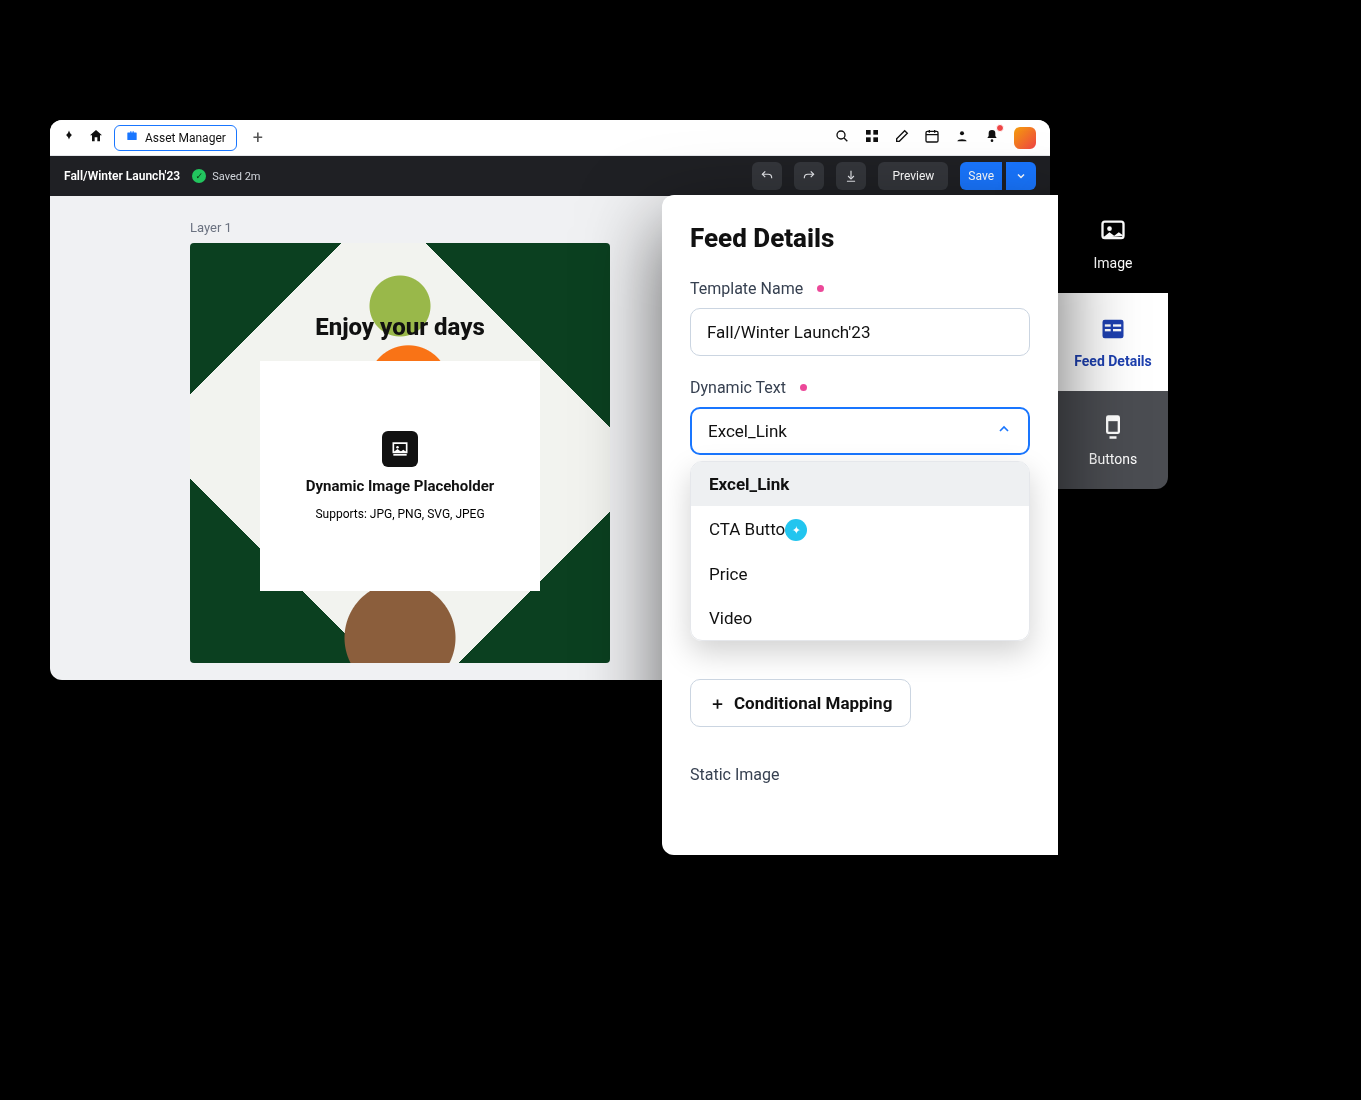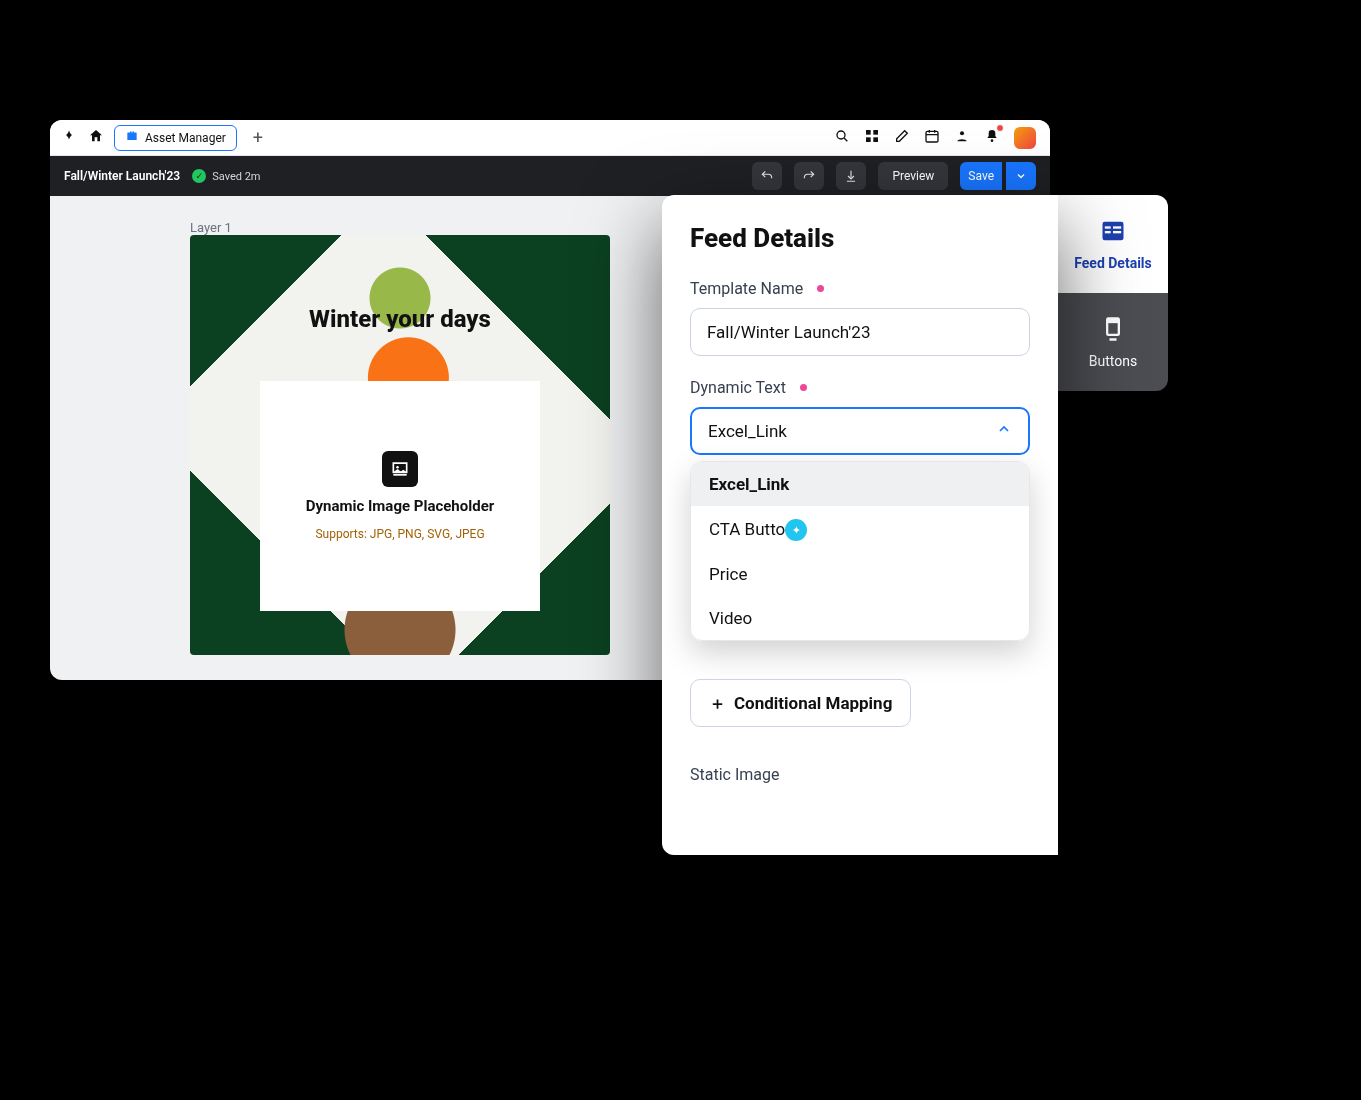--- a/index.html
+++ b/index.html
@@ -75,51 +75,51 @@
   .save-btn {
     height:28px; padding:0 8px; border-radius:6px 0 0 6px; background:#1976ff;
     color:#fff; font-size:12px; display:flex; align-items:center; cursor:pointer;
   }
   .save-caret {
     width:30px; height:28px; border-radius:0 6px 6px 0; background:#1976ff;
     display:flex; align-items:center; justify-content:center; cursor:pointer; color:#fff;
   }
 
   .workspace { position:relative; padding: 24px 24px 0 140px; }
-  .layer-label { font-size:13px; color:#6b7280; margin-bottom:0; }
+  .layer-label { font-size:13px; color:#6b7280; margin-bottom:8px; }
   .canvas {
     width: 420px; height: 420px; border-radius:4px;
     background:
       radial-gradient(circle at 50% 15%, #99b84a 0 30px, transparent 31px),
       radial-gradient(circle at 52% 34%, #f97316 0 40px, transparent 41px),
       radial-gradient(circle at 50% 94%, #8b5e3c 0 55px, transparent 56px),
       linear-gradient(135deg,#0b4020 0 18%, transparent 18%),
       linear-gradient(225deg,#0b4020 0 22%, transparent 22%),
       linear-gradient(45deg,#0b4020 0 22%, transparent 22%),
       linear-gradient(315deg,#0b4020 0 18%, transparent 18%),
       #f2f3ef;
     display:flex; flex-direction:column; align-items:center;
     position:relative;
   }
   .canvas-title {
     margin-top: 70px;
     font-size: 24px; font-weight:800; color:#111;
   }
   .placeholder-card {
-    margin-top: 48px;
+    margin-top: 20px;
     width: 280px; height: 230px; background:#fff;
     display:flex; flex-direction:column; align-items:center; justify-content:center;
     gap:10px; padding:20px; text-align:center;
   }
   .ph-icon {
     width: 36px; height: 36px; border-radius:6px; background:#111;
     display:flex; align-items:center; justify-content:center; color:#fff;
   }
   .ph-title { font-size:15px; font-weight:700; color:#111; line-height:1.3; }
-  .ph-sub { font-size:12px; color:#a16207; }
+  .ph-sub { font-size:12px; color:#000000; }
 
   
   .right-rail {
     position:absolute;
     left: 1058px; top: 195px;
     width: 110px;
     display:flex; flex-direction:column;
     border-radius: 0 12px 12px 0;
     overflow:hidden;
     box-shadow: 0 20px 60px rgba(0,0,0,.55);
@@ -291,38 +291,46 @@
             <svg width="12" height="12" viewBox="0 0 24 24" fill="none" stroke="currentColor" stroke-width="3">
               <polyline points="6 9 12 15 18 9"></polyline>
             </svg>
           </div>
       </div>
     </div>
 
     <div class="workspace">
       <div class="layer-label">Layer 1</div>
       <div class="canvas">
-        <div class="canvas-title">Winter your days</div>
+        <div class="canvas-title">Enjoy your days</div>
         <div class="placeholder-card">
           <div class="ph-icon">
             <svg width="20" height="20" viewBox="0 0 24 24" fill="currentColor">
                 <path d="M4 5h16v11H4z" fill="none" stroke="#fff" stroke-width="2"></path>
                 <circle cx="9" cy="10" r="1.5"></circle>
                 <path d="M4 16l5-4 4 3 3-2 4 3"></path>
                 <rect x="4" y="18" width="16" height="2"></rect>
               </svg>
           </div>
           <div class="ph-title">Dynamic Image Placeholder</div>
           <div class="ph-sub">Supports: JPG, PNG, SVG, JPEG</div>
         </div>
       </div>
     </div>
   </div>
 
   <div class="right-rail">
+    <div class="rail-tab rail-image">
+      <svg viewBox="0 0 24 24" fill="currentColor">
+          <rect x="3" y="4" width="18" height="14" rx="2" fill="none" stroke="currentColor" stroke-width="2"></rect>
+          <circle cx="9" cy="10" r="2"></circle>
+          <path d="M3 18l6-5 4 3 4-3 4 3"></path>
+        </svg>
+      <span>Image</span>
+    </div>
     <div class="rail-tab rail-feed">
       <svg viewBox="0 0 24 24" fill="currentColor">
           <rect x="3" y="4" width="18" height="16" rx="2"></rect>
           <rect x="5" y="8" width="5" height="2" fill="#fff"></rect>
           <rect x="12" y="8" width="7" height="2" fill="#fff"></rect>
           <rect x="5" y="12" width="5" height="2" fill="#fff"></rect>
           <rect x="12" y="12" width="7" height="2" fill="#fff"></rect>
         </svg>
       <span>Feed Details</span>
     </div>

